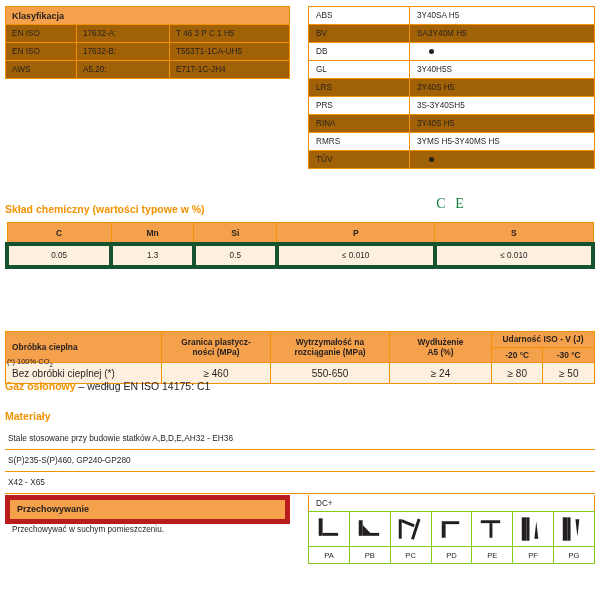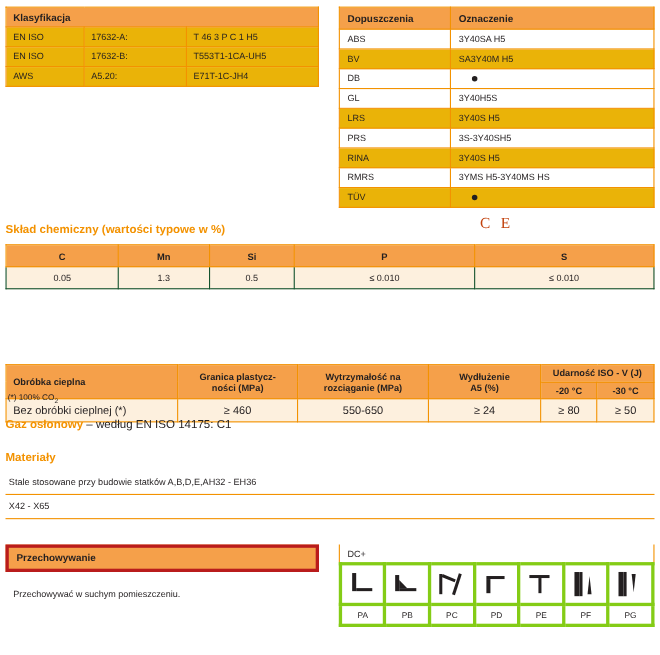--- a/index.html
+++ b/index.html
@@ -10,21 +10,21 @@
     font-size:8.5px;
     color:#231f20;
     position:relative;
     overflow:hidden;
   }
   .page{position:relative;width:600px;height:595px;}
 
   
   table{border-collapse:collapse;}
   .hdr-orange{background:#f5a04a;font-weight:bold;color:#231f20;}
-  .cell-cream{background:#eab308;margin-left:34px;}
+  .cell-cream{background:#a16207;margin-left:34px;}
   .cell-white{background:#ffffff;}
 
   h2.sect{
     color:#f39200;font-size:10.5px;font-weight:bold;margin:0;
   }
 
   
   #klasyfikacja{position:absolute;left:5px;top:6px;width:285px;}
   #klasyfikacja table{width:100%;}
   #klasyfikacja td,#klasyfikacja th{
@@ -42,31 +42,31 @@
     background:#f5a04a;border:1px solid #f39200;height:19px;
     font-size:9px;text-align:left;padding:0 7px;font-weight:bold;
   }
   #dopuszczenia td{
     border:1px solid #f39200;height:17px;padding:0 7px;font-size:8.2px;
     vertical-align:middle;
   }
   #dopuszczenia td.c1{width:86px;}
   .dot{display:inline-block;width:5px;height:5px;border-radius:50%;background:#231f20;margin-left:12px;}
   #ce{position:absolute;left:308px;top:196px;width:287px;text-align:center;
-      font-size:14px;letter-spacing:3px;color:#c2410c;font-family:"Liberation Serif",serif;}
+      font-size:14px;letter-spacing:3px;color:#15803d;font-family:"Liberation Serif",serif;}
 
   
   #sklad-title{position:absolute;left:5px;top:203px;}
   #sklad{position:absolute;left:5px;top:222px;width:590px;}
   #sklad table{width:100%;}
   #sklad th{
     background:#f5a04a;border:1px solid #f39200;height:17px;font-size:8.5px;font-weight:bold;
   }
   #sklad td{
-    border:1px solid #14532d;height:17px;font-size:8.2px;text-align:center;background:#fdf0de;
+    border:4px solid #14532d;height:17px;font-size:8.2px;text-align:center;background:#fdf0de;
   }
 
   
   #wlas-title{position:absolute;left:5px;top:276px;}
   #wlas{position:absolute;left:5px;top:295px;width:590px;margin-top:36px;}
   #wlas table{width:100%;}
   #wlas th{
     background:#f5a04a;border:1px solid #f39200;font-size:8.4px;font-weight:bold;
     padding:2px 4px;line-height:1.25;
   }
@@ -82,34 +82,34 @@
   #gaz .hl{color:#f39200;font-weight:bold;}
   #mat-title{position:absolute;left:5px;top:410px;}
   #mat-list{position:absolute;left:5px;top:428px;width:590px;}
   #mat-list .row{
     border-bottom:1px solid #f39200;height:21px;line-height:21px;font-size:8.3px;padding-left:3px;
   }
 
   
   #przech{position:absolute;left:5px;top:495px;width:285px;}
   #przech .head{
-    background:#f5a04a;border:3px solid #b91c1c;height:19px;line-height:19px;
+    background:#f5a04a;border:5px solid #b91c1c;height:19px;line-height:19px;
     font-weight:bold;font-size:9px;padding-left:7px;
   }
-  #przech .body{padding:16px 7px;font-size:8.2px;}
+  #przech .body{padding:1px 7px;font-size:8.2px;}
 
   
   #polar{position:absolute;left:308px;top:495px;width:287px;}
   #polar .head{
     background:#f5a04a;border:1px solid #f39200;height:19px;line-height:19px;
     font-weight:bold;font-size:9px;padding-left:7px;
   }
   #polar .dcp{font-size:8.2px;padding:4px 0 3px 7px;border-left:1px solid #f39200;border-right:1px solid #f39200;}
   #polar table{width:100%;}
-  #polar td{border:3px solid #84cc16;text-align:center;vertical-align:middle;}
+  #polar td{border:1px solid #84cc16;text-align:center;vertical-align:middle;}
   #polar td.pic{height:34px;background:#ffffff;padding:0;}
   #polar td.lab{height:14px;font-size:7.6px;background:#ffffff;}
   .posbox{width:100%;height:34px;display:block;}
 </style>
 </head>
 <body>
 
 <div class="page">
 
   <div id="klasyfikacja">
@@ -133,24 +133,20 @@
         <td class="cell-cream col-b">A5.20:</td>
         <td class="cell-cream">E71T-1C-JH4</td>
       </tr>
     </tbody>
       </table>
   </div>
 
   <div id="dopuszczenia">
     <table>
       <tbody>
-          <tr>
-        <th class="c1">Dopuszczenia</th>
-        <th>Oznaczenie</th>
-      </tr>
       <tr>
         <td class="c1 cell-white">ABS</td>
         <td class="cell-white">3Y40SA H5</td>
       </tr>
       <tr>
         <td class="c1 cell-cream">BV</td>
         <td class="cell-cream">SA3Y40M H5</td>
       </tr>
       <tr>
         <td class="c1 cell-white">DB</td>
@@ -245,20 +241,21 @@
     <span>(*) 100% CO</span><sub>2</sub>
   </div>
 
   <div id="gaz">
     <span class="hl">Gaz osłonowy</span><span> – według EN ISO 14175: C1</span>
   </div>
 
   <h2 class="sect" id="mat-title">Materiały</h2>
   <div id="mat-list">
     <div class="row">Stale stosowane przy budowie statków A,B,D,E,AH32 - EH36</div>
+    <div class="row">S(P)235-S(P)460, GP240-GP280</div>
     <div class="row">X42 - X65</div>
   </div>
 
   <div id="przech">
     <div class="head">Przechowywanie</div>
     <div class="body">Przechowywać w suchym pomieszczeniu.</div>
   </div>
 
   <div id="polar">
     <div class="dcp">DC+</div>

